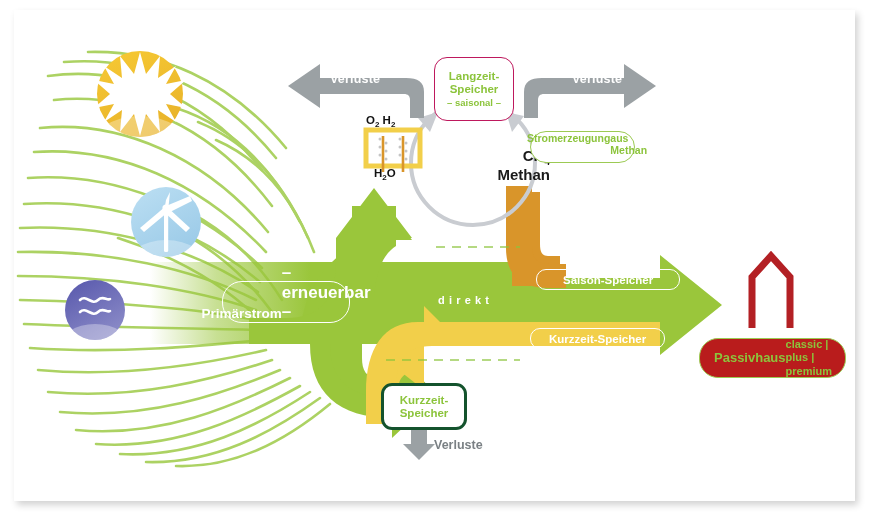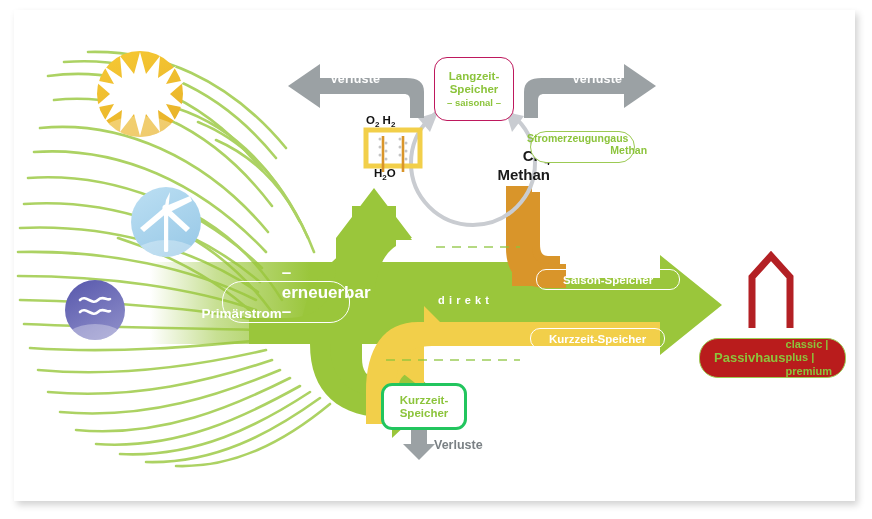--- a/index.html
+++ b/index.html
@@ -93,21 +93,21 @@
   #kurzband{
     position:absolute;left:530px;top:328px;height:19px;
     border:1.4px solid #ffffff;border-radius:10px;
     display:flex;align-items:center;padding:0 18px;
   }
   #kurzband span{font-size:11.5px;font-weight:bold;color:#ffffff;}
 
   
   #kurzbox{
     position:absolute;left:381px;top:383px;width:80px;height:41px;
-    border:3px solid #22c55e;border-radius:11px;background:#ffffff;
+    border:3px solid #14532d;border-radius:11px;background:#ffffff;
     display:flex;flex-direction:column;align-items:center;justify-content:center;
     line-height:1.12;
   }
   #kurzbox span{font-size:11.5px;font-weight:bold;color:#8cc43c;}
 
   
   #vbot{position:absolute;left:434px;top:438px;}
 
   
   #passiv{

